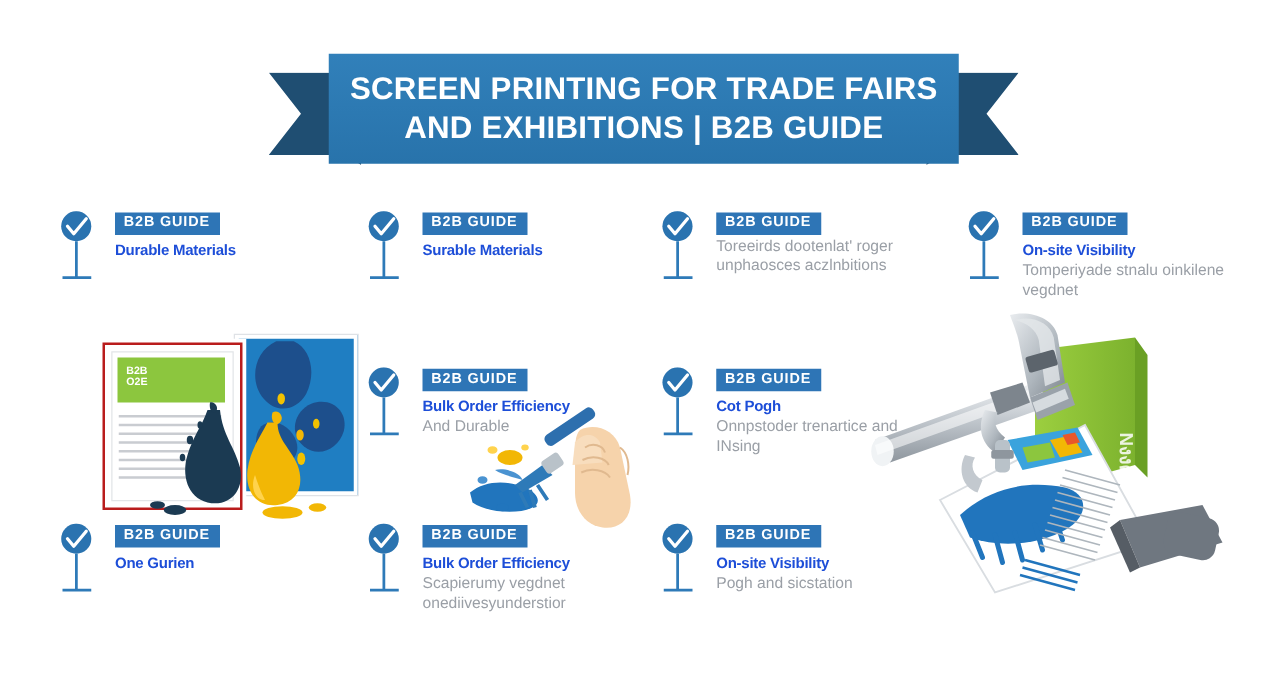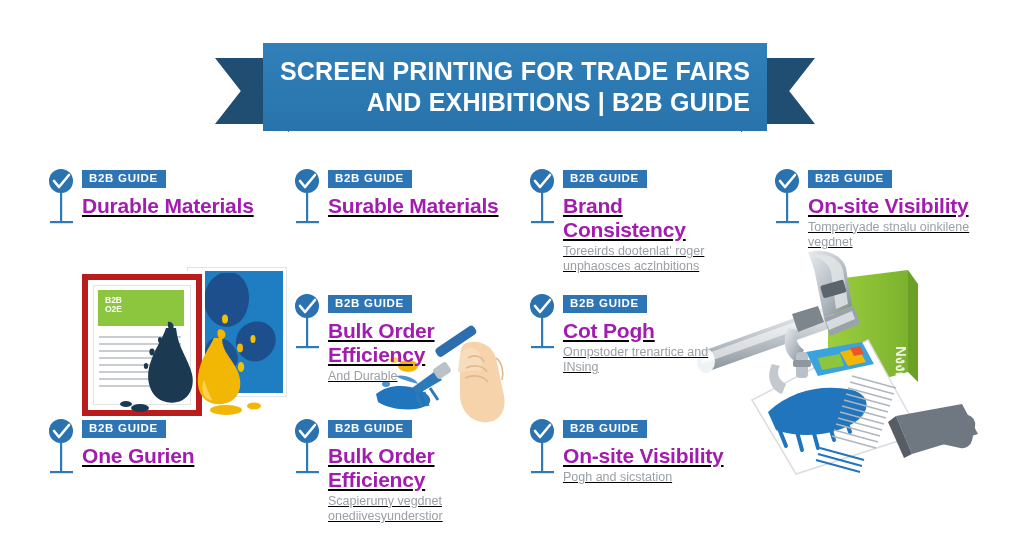--- a/index.html
+++ b/index.html
@@ -61,72 +61,71 @@
     background: linear-gradient(180deg, #3180ba 0%, #2873ab 100%);
     display: flex;
     align-items: center;
     justify-content: center;
   }
   .ribbon-title {
     color: #ffffff;
     font-size: 25px;
     font-weight: bold;
     line-height: 1.25;
-    text-align: right;
+    text-align: center;
     letter-spacing: 0.2px;
     padding: 0 14px;
   }
 
   
   .block {
     position: absolute;
     width: 215px;
   }
   .block-pin {
     position: absolute;
     left: 0px;
     top: 0px;
     width: 40px;
     height: 62px;
   }
   .block-body {
-    margin-left: 38px;
-    text-decoration: underline;
+    margin-left: 48px;
   }
   .badge {
     display: inline-block;
     background: #2e75b6;
     color: #ffffff;
     font-size: 11.5px;
     font-weight: bold;
     letter-spacing: 0.7px;
     padding: 3px 8px 3px 7px;
     line-height: 1;
   }
   .block-title {
-    color: #a21caf;
-    font-size: 21px;
+    color: #1d4ed8;
+    font-size: 12px;
     font-weight: bold;
     margin-top: 6px;
     line-height: 1.15;
     letter-spacing: -0.2px;
   }
   .block-desc {
     color: #9a9fa6;
     font-size: 12.5px;
     line-height: 1.25;
     margin-top: 2px;
     max-width: 200px;
   }
 
   
   .doc-illus { position: absolute; left: 78px; top: 268px; width: 200px; height: 150px; }
   .doc-sheet {
     position: absolute; left: 4px; top: 6px; width: 108px; height: 130px;
-    background: #ffffff; border: 6px solid #b91c1c; box-shadow: 0 0 0 3px #ffffff;
+    background: #ffffff; border: 2px solid #b91c1c; box-shadow: 0 0 0 3px #ffffff;
   }
   .doc-inner { position: absolute; left: 5px; top: 5px; right: 5px; bottom: 5px; border: 1px solid #e2e5e8; }
   .doc-green { position: absolute; left: 10px; top: 10px; width: 86px; height: 36px; background: #8cc63e; }
   .doc-green-label {
     position: absolute; left: 7px; top: 6px; color: #ffffff; font-size: 8.5px;
     font-weight: bold; line-height: 1.1;
   }
   .doc-line { position: absolute; height: 2px; background: #c9ccd1; }
   .poster {
     position: absolute; left: 110px; top: 0px; width: 92px; height: 122px;
@@ -341,21 +340,20 @@
       <svg width="40" height="62" viewBox="0 0 40 62">
         <circle cx="17" cy="13" r="12" fill="#2e7ab8"></circle>
         <circle cx="17" cy="13" r="12" fill="#1e5f97" opacity="0.25"></circle>
         <path d="M10 13 L15 19 L25 7" stroke="#ffffff" stroke-width="2.6" fill="none" stroke-linecap="round" stroke-linejoin="round"></path>
         <rect x="16" y="25" width="2.2" height="29" fill="#2e7ab8"></rect>
         <rect x="6" y="53" width="23" height="2.2" fill="#2e7ab8"></rect>
       </svg>
     </div>
     <div class="block-body">
       <span class="badge">B2B GUIDE</span>
-      <div class="block-title">Brand Consistency</div>
       <div class="block-desc">Toreeirds dootenlat' roger unphaosces aczlnbitions</div>
     </div>
   </div>
 
   <div class="block" style="left:770px; top:168px;">
     <div class="block-pin">
       <svg width="40" height="62" viewBox="0 0 40 62">
         <circle cx="17" cy="13" r="12" fill="#2e7ab8"></circle>
         <circle cx="17" cy="13" r="12" fill="#1e5f97" opacity="0.25"></circle>
         <path d="M10 13 L15 19 L25 7" stroke="#ffffff" stroke-width="2.6" fill="none" stroke-linecap="round" stroke-linejoin="round"></path>

